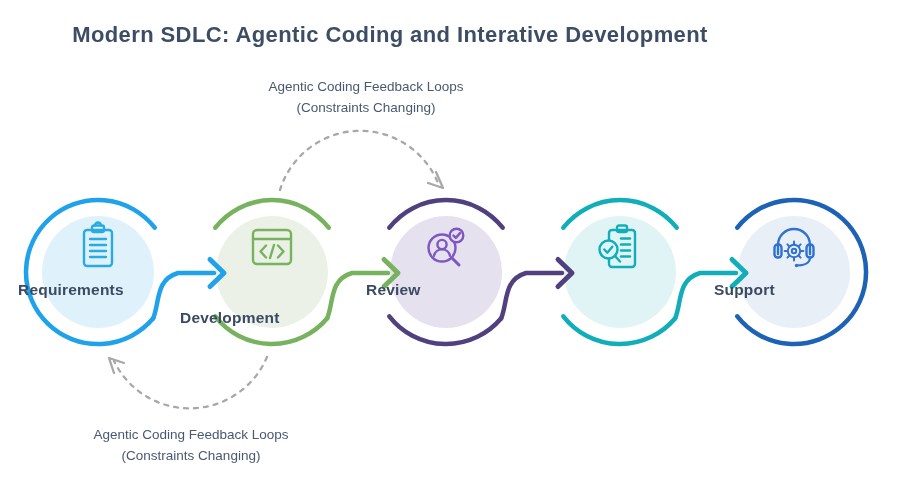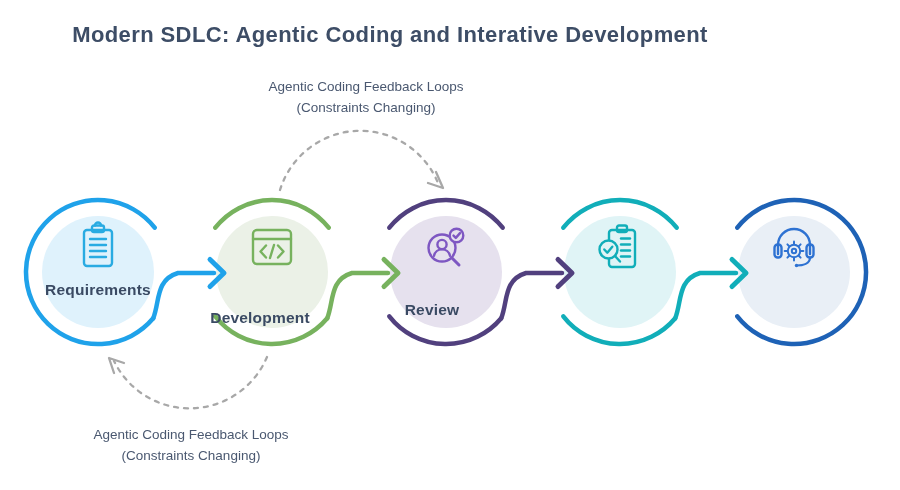--- a/index.html
+++ b/index.html
@@ -11,21 +11,21 @@
     position:absolute;left:0;top:22px;width:780px;text-align:center;
     font-size:22px;font-weight:700;letter-spacing:0.4px;color:#3D4D66;
   }
   .feedback{
     position:absolute;width:300px;text-align:center;
     font-size:13.5px;font-weight:400;line-height:21px;color:#4A5870;
   }
   .feedback.top{left:216px;top:76px;}
   .feedback.bottom{left:41px;top:424px;}
   .node-label{
-    position:absolute;width:160px;top:281px;text-align:center;
+    position:absolute;width:160px;top:281px;
     font-size:15.5px;font-weight:700;color:#3A4A63;letter-spacing:0.2px;
   }
   svg{position:absolute;left:0;top:0;}
 </style>
 </head>
 <body>
 
 <div class="stage">
 
   <div class="title">Modern SDLC: Agentic Coding and Interative Development</div>
@@ -135,15 +135,16 @@
         <circle cx="24" cy="28" r="6.2"></circle>
         <circle cx="24" cy="28" r="2.2"></circle>
       </g>
       <path d="M40,34.5 c0,6 -7,8 -13.5,8" stroke-width="2.2"></path>
       <circle cx="26.5" cy="42.5" r="1.7" stroke="none" fill="#2E72D2"></circle>
     </g>
   </svg>
 
   <div class="node-label" style="left:18px;">Requirements</div>
   <div class="node-label" style="left:180px;margin-top:28px;">Development</div>
-  <div class="node-label" style="left:352px;margin-top:20px;">Review</div>
+  <div class="node-label" style="left:366px;">Review</div>
+  <div class="node-label" style="left:714px;">Support</div>
 
 </div>
 
 </body></html>

